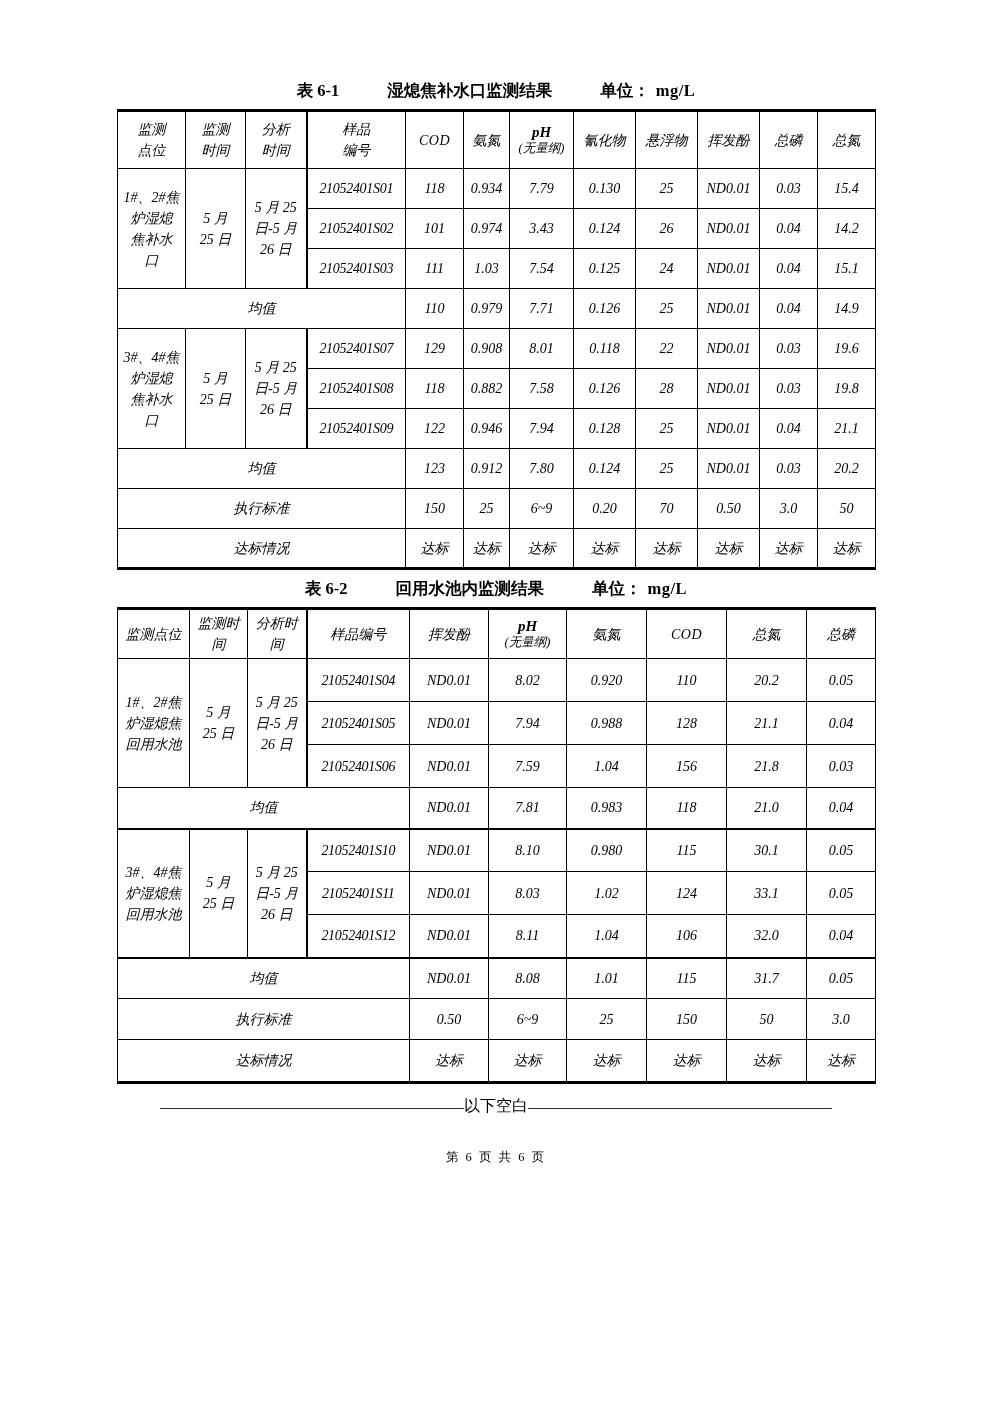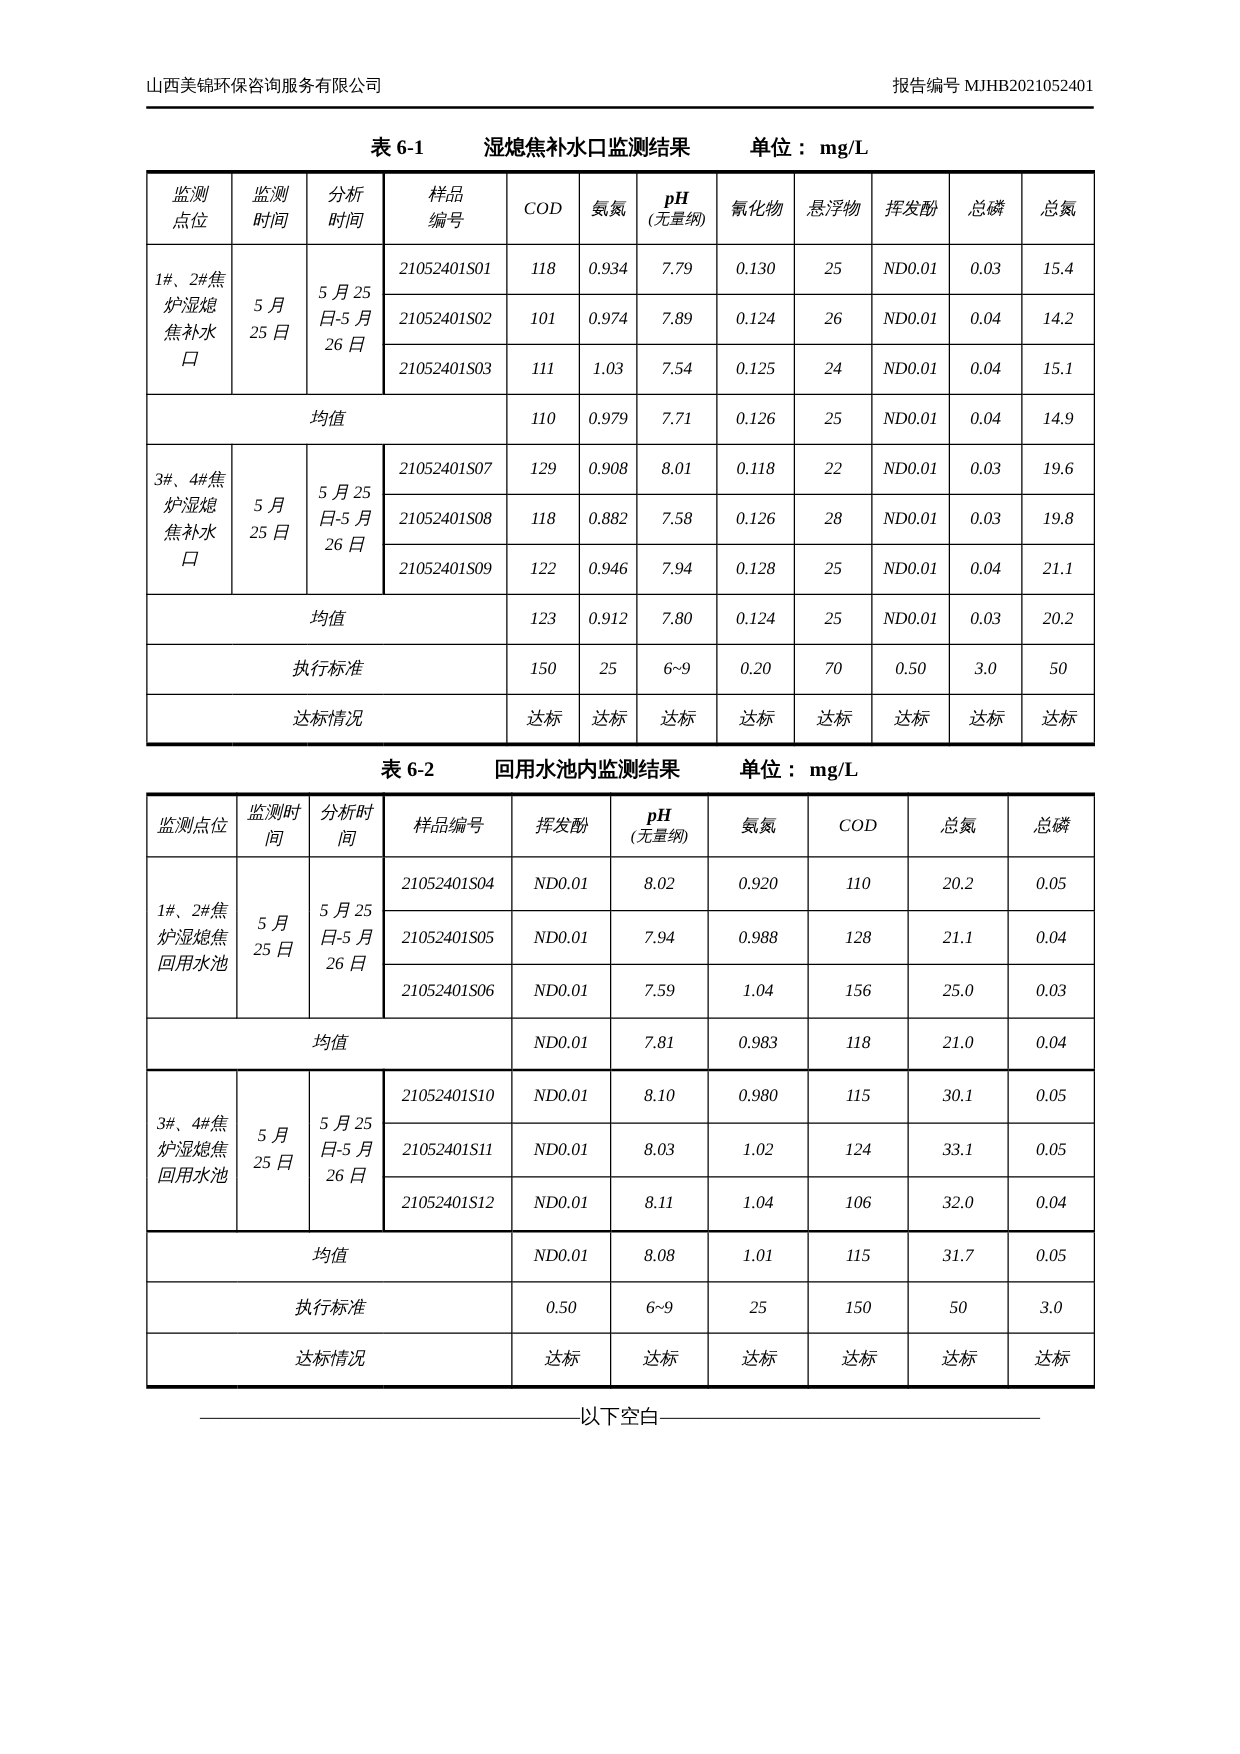--- a/index.html
+++ b/index.html
@@ -53,24 +53,20 @@
     margin-top: 12px; font-size: 16px; white-space: nowrap; overflow: hidden;
   }
   .blank-line .dash { letter-spacing: 0; }
   .page-footer { text-align: center; font-size: 12.5px; margin-top: 32px; letter-spacing: 2px; }
 </style>
 </head>
 <body>
 
 <div class="content">
 
-  <div class="doc-header">
-    <span>山西美锦环保咨询服务有限公司</span>
-    <span>报告编号 MJHB2021052401</span>
-  </div>
 
 
 
   <div class="caption">
     <span>表 6-1</span>
     <span>湿熄焦补水口监测结果</span>
     <span><span>单位：</span><span class="cap-unit lat">mg/L</span></span>
   </div>
 
   <table class="t t1">
@@ -126,21 +122,21 @@
         <td>0.130</td>
         <td>25</td>
         <td>ND0.01</td>
         <td>0.03</td>
         <td>15.4</td>
       </tr>
       <tr>
         <td class="sid">21052401S02</td>
         <td>101</td>
         <td>0.974</td>
-        <td>7.89</td>
+        <td>3.43</td>
         <td>0.124</td>
         <td>26</td>
         <td>ND0.01</td>
         <td>0.04</td>
         <td>14.2</td>
       </tr>
       <tr>
         <td class="sid">21052401S03</td>
         <td>111</td>
         <td>1.03</td>
@@ -301,21 +297,21 @@
         <td>128</td>
         <td>21.1</td>
         <td>0.04</td>
       </tr>
       <tr class="data">
         <td class="sid">21052401S06</td>
         <td>ND0.01</td>
         <td>7.59</td>
         <td>1.04</td>
         <td>156</td>
-        <td>25.0</td>
+        <td>21.8</td>
         <td>0.03</td>
       </tr>
       <tr class="calc">
         <td colspan="4">均值</td>
         <td>ND0.01</td>
         <td>7.81</td>
         <td>0.983</td>
         <td>118</td>
         <td>21.0</td>
         <td>0.04</td>
@@ -384,14 +380,15 @@
       </tr>
     </tbody>
   </table>
 
   <div class="blank-line">
     <span class="dash">———————————————————</span>
     <span>以下空白</span>
     <span class="dash">———————————————————</span>
   </div>
 
+  <div class="page-footer">第 6 页 共 6 页</div>
 
 </div>
 
 </body></html>

